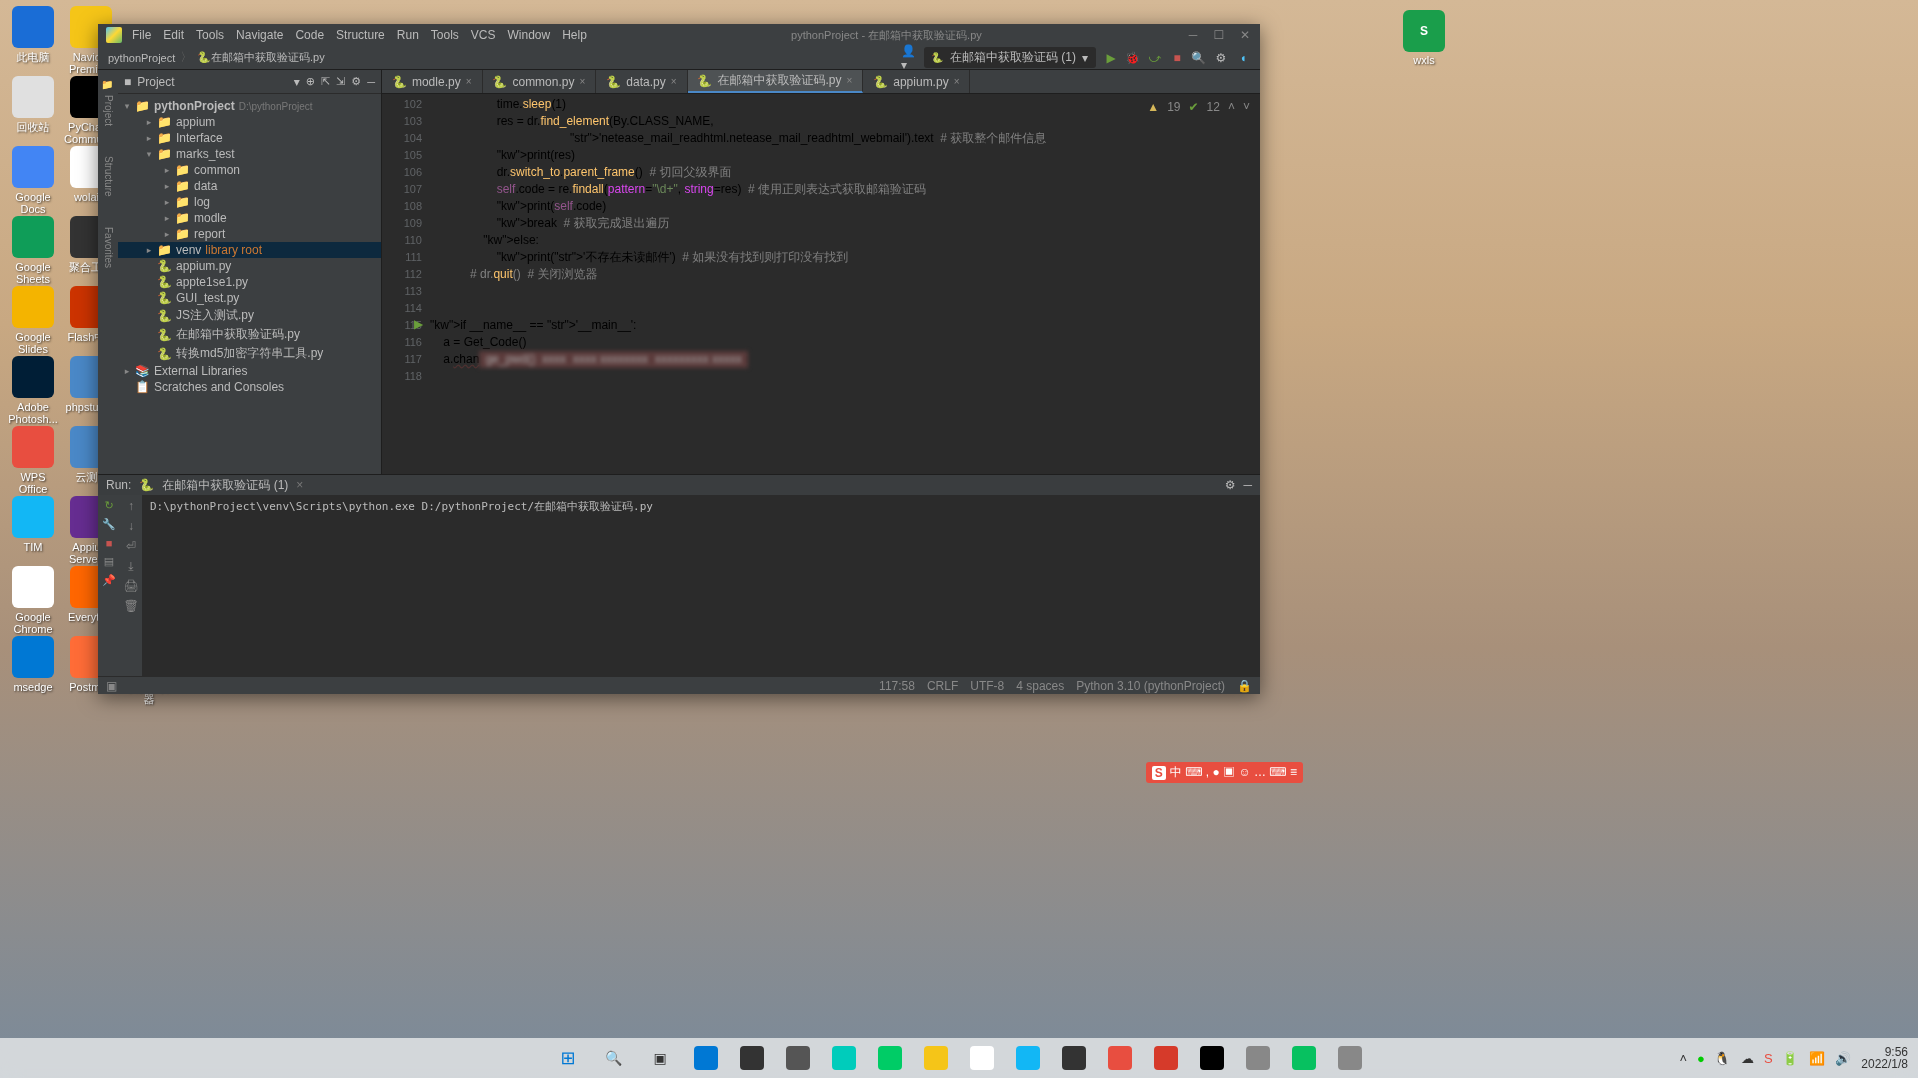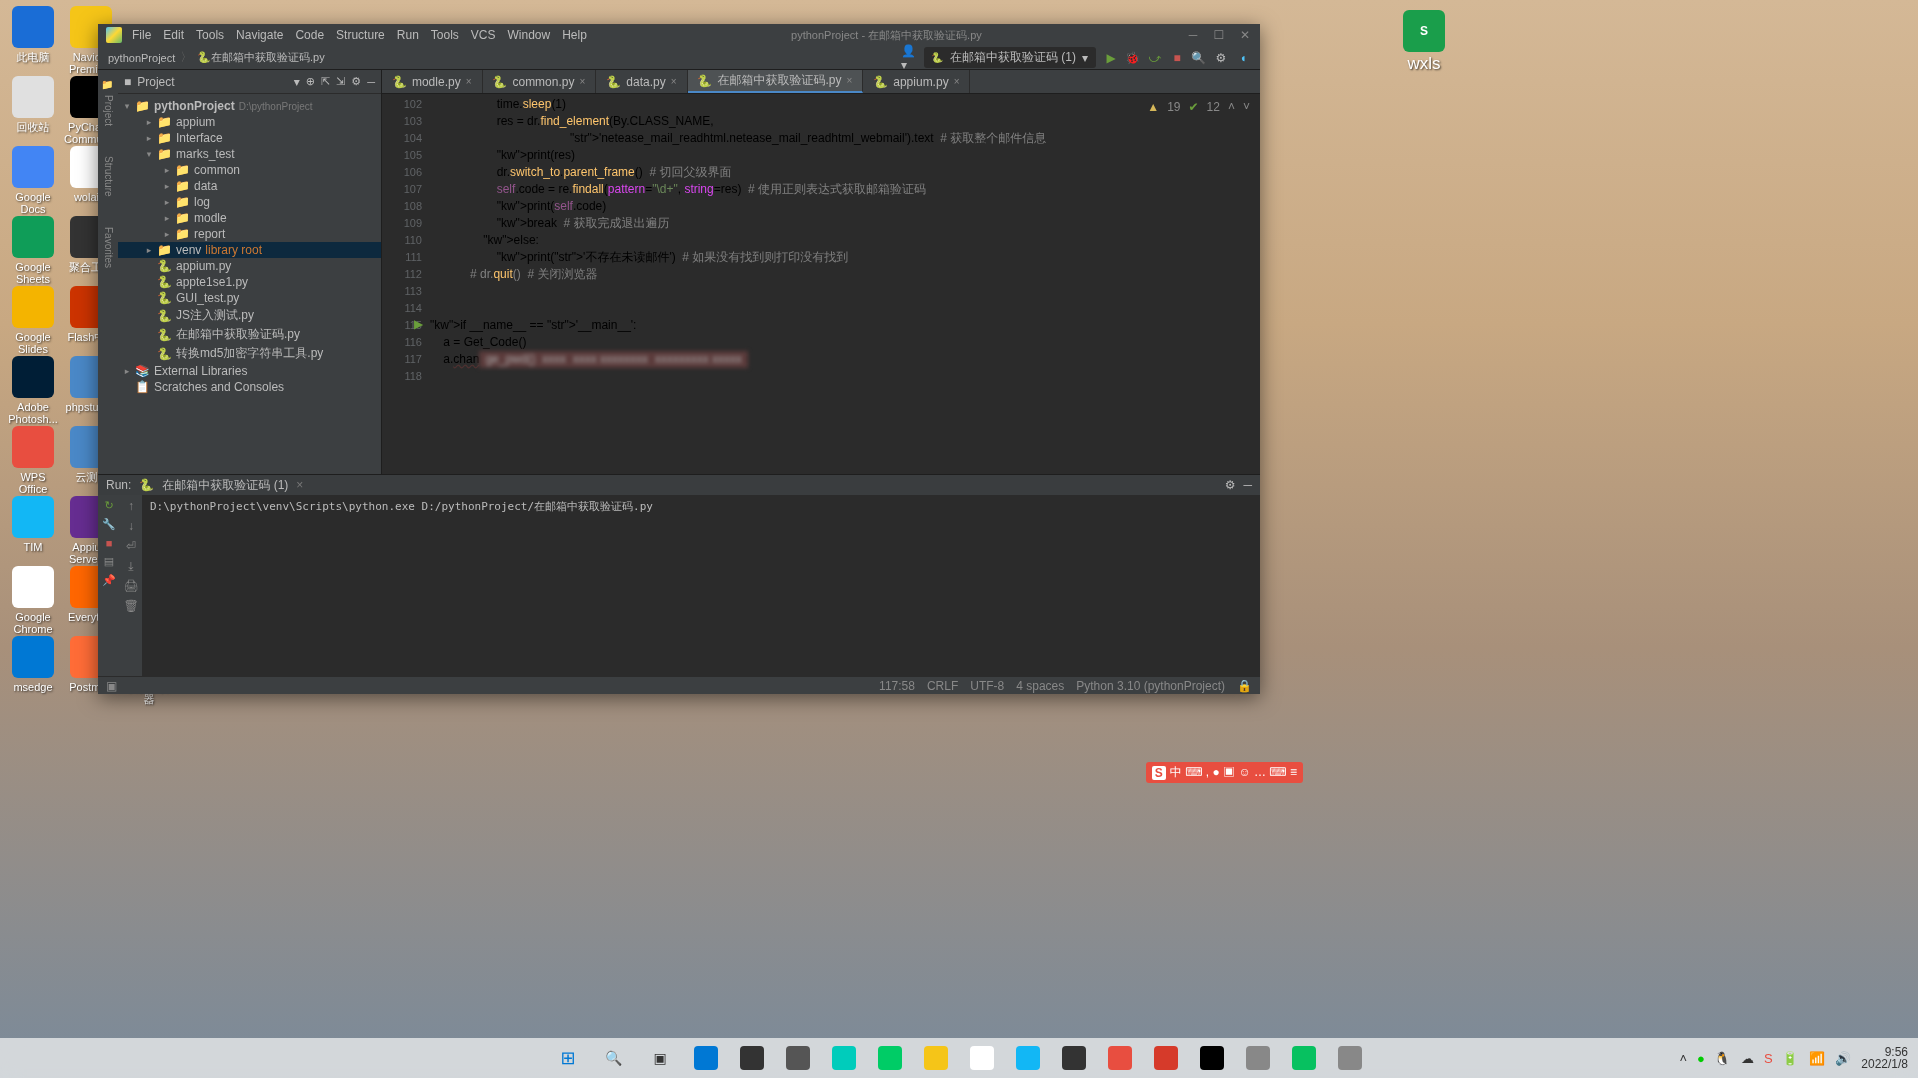--- a/index.html
+++ b/index.html
@@ -96,21 +96,21 @@
 .taskbar-center { position: absolute; left: 50%; transform: translateX(-50%); display: flex; gap: 6px; }
 .task-icon { width: 40px; height: 40px; display: flex; align-items: center; justify-content: center; cursor: pointer; }
 .task-icon .box { width: 24px; height: 24px; border-radius: 4px; display: flex; align-items: center; justify-content: center; font-size: 14px; }
 .taskbar-right { position: absolute; right: 10px; display: flex; align-items: center; gap: 10px; color: #333; font-size: 11px; }
 .sys-icon { font-size: 13px; cursor: pointer; }
 .clock { text-align: right; line-height: 12px; }
 
 
 .wxls-icon { position: absolute; right: 468px; top: 10px; width: 52px; text-align: center; }
 .wxls-icon .ic { width: 42px; height: 42px; background: #1a9e4b; border-radius: 6px; margin: 0 auto 2px; display: flex; align-items: center; justify-content: center; color: white; font-weight: bold; }
-.wxls-icon .label { font-size: 17px; color: white; text-shadow: 1px 1px 2px rgba(0,0,0,0.7); }
+.wxls-icon .label { font-size: 11px; color: white; text-shadow: 1px 1px 2px rgba(0,0,0,0.7); }
 
 .ime-ind { position: absolute; right: 615px; bottom: 295px; background: #e84e40; color: white; padding: 2px 6px; border-radius: 3px; font-size: 12px; display: flex; gap: 4px; align-items: center; }
 </style>
 </head>
 <body>
 
 <div class="desktop">
   <div id="desktop-grid">
       <div class="desktop-icon" style="left: 6px; top: 6px;">
         <div class="icon-img" style="background:#1a6dd6"></div>

